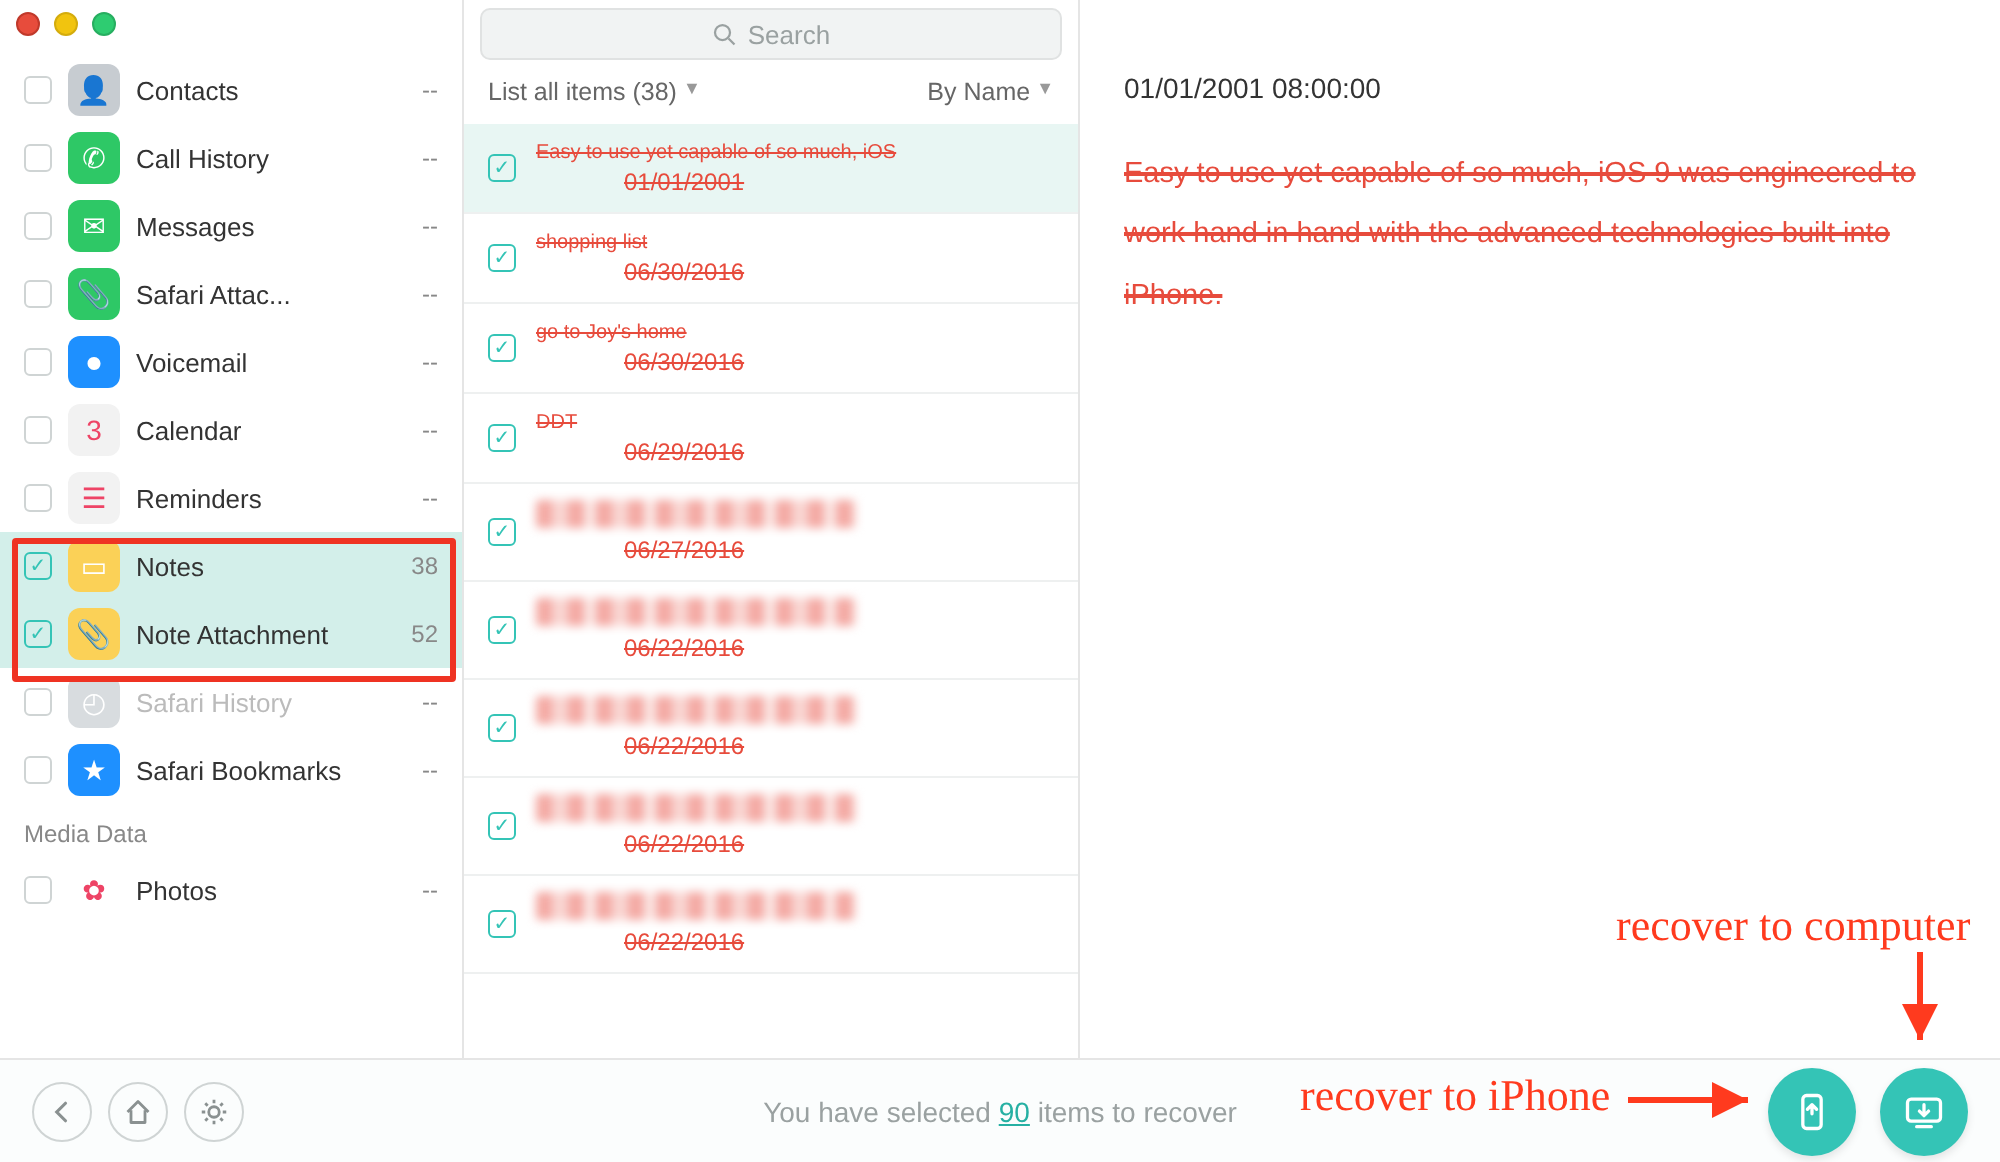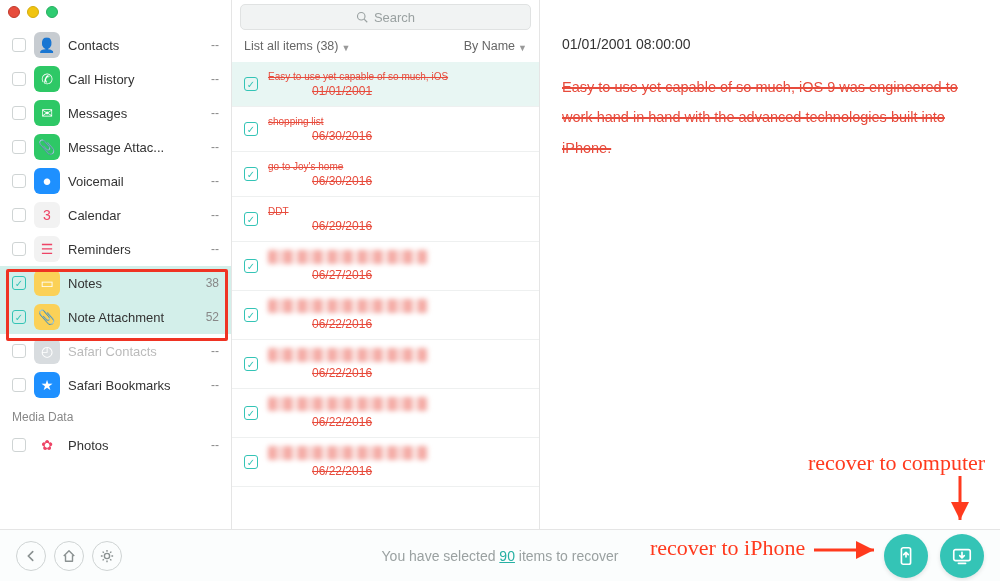--- a/index.html
+++ b/index.html
@@ -102,21 +102,21 @@
     border: 1px solid #e0e2e2;
     display: flex; align-items: center; justify-content: center;
     gap: 6px; color: #9aa1a1;
   }
   .search-wrap svg { width: 12px; height: 12px; }
   .filter-row {
     height: 32px; display: flex; align-items: center;
     justify-content: space-between;
     padding: 0 12px; color: #666; font-size: 12.5px;
   }
-  .filter-row .drop { display: inline-flex; align-items: flex-end; gap: 3px; cursor: pointer; }
+  .filter-row .drop { display: inline-flex; align-items: flex-start; gap: 3px; cursor: pointer; }
   .list-scroll { flex: 1; overflow: hidden; }
   .note-row {
     display: flex; gap: 10px; padding: 8px 12px;
     border-bottom: 1px solid #eef0f0;
   }
   .note-row.sel { background: var(--lighter-teal-bg); }
   .note-row .nr-check {
     width: 14px; height: 14px; border: 1.5px solid var(--teal); border-radius: 3px;
     align-self: center;
     display: flex; align-items: center; justify-content: center;
@@ -228,21 +228,21 @@
         </div>
         <div class="cat-row">
           <div class="check "></div>
           <div class="icon" style="background:#2ec866;color:#fff">✉︎</div>
           <div class="label">Messages</div>
           <div class="count">--</div>
         </div>
         <div class="cat-row">
           <div class="check "></div>
           <div class="icon" style="background:#2ec866;color:#fff">📎</div>
-          <div class="label">Message Attac...</div>
+          <div class="label">Safari Attac...</div>
           <div class="count">--</div>
         </div>
         <div class="cat-row">
           <div class="check "></div>
           <div class="icon" style="background:#1e90ff;color:#fff">⏺</div>
           <div class="label">Voicemail</div>
           <div class="count">--</div>
         </div>
         <div class="cat-row">
           <div class="check "></div>
@@ -264,21 +264,21 @@
         </div>
         <div class="cat-row selected">
           <div class="check on">✓</div>
           <div class="icon" style="background:#fbd157;color:#fff">📎</div>
           <div class="label">Note Attachment</div>
           <div class="count">52</div>
         </div>
         <div class="cat-row dimmed">
           <div class="check "></div>
           <div class="icon" style="background:#d8dcdf;color:#fff">◴</div>
-          <div class="label">Safari Contacts</div>
+          <div class="label">Safari History</div>
           <div class="count">--</div>
         </div>
         <div class="cat-row">
           <div class="check "></div>
           <div class="icon" style="background:#1e90ff;color:#fff">★</div>
           <div class="label">Safari Bookmarks</div>
           <div class="count">--</div>
         </div>
       </div>
     <div class="section-header">Media Data</div>

